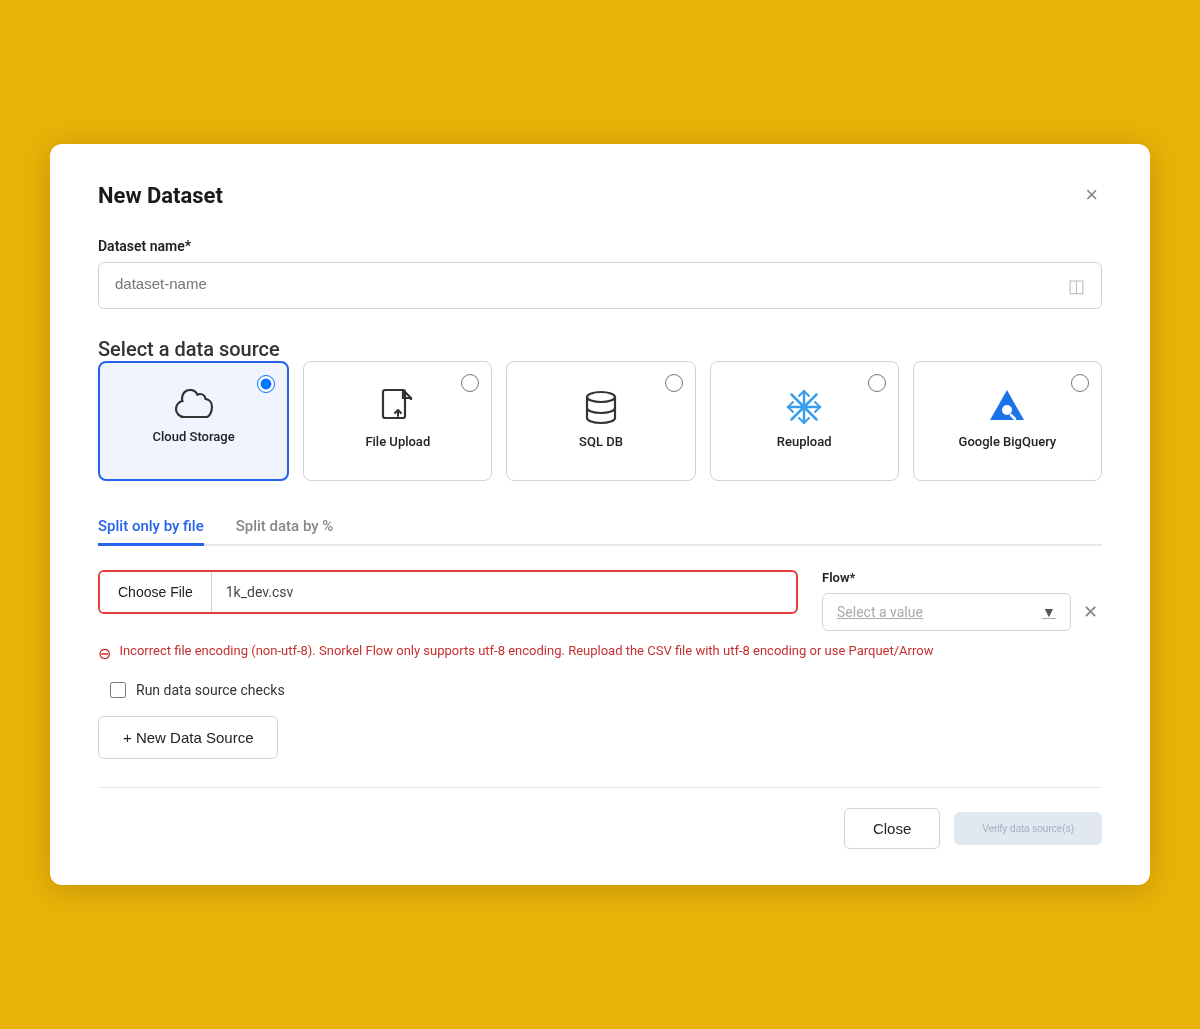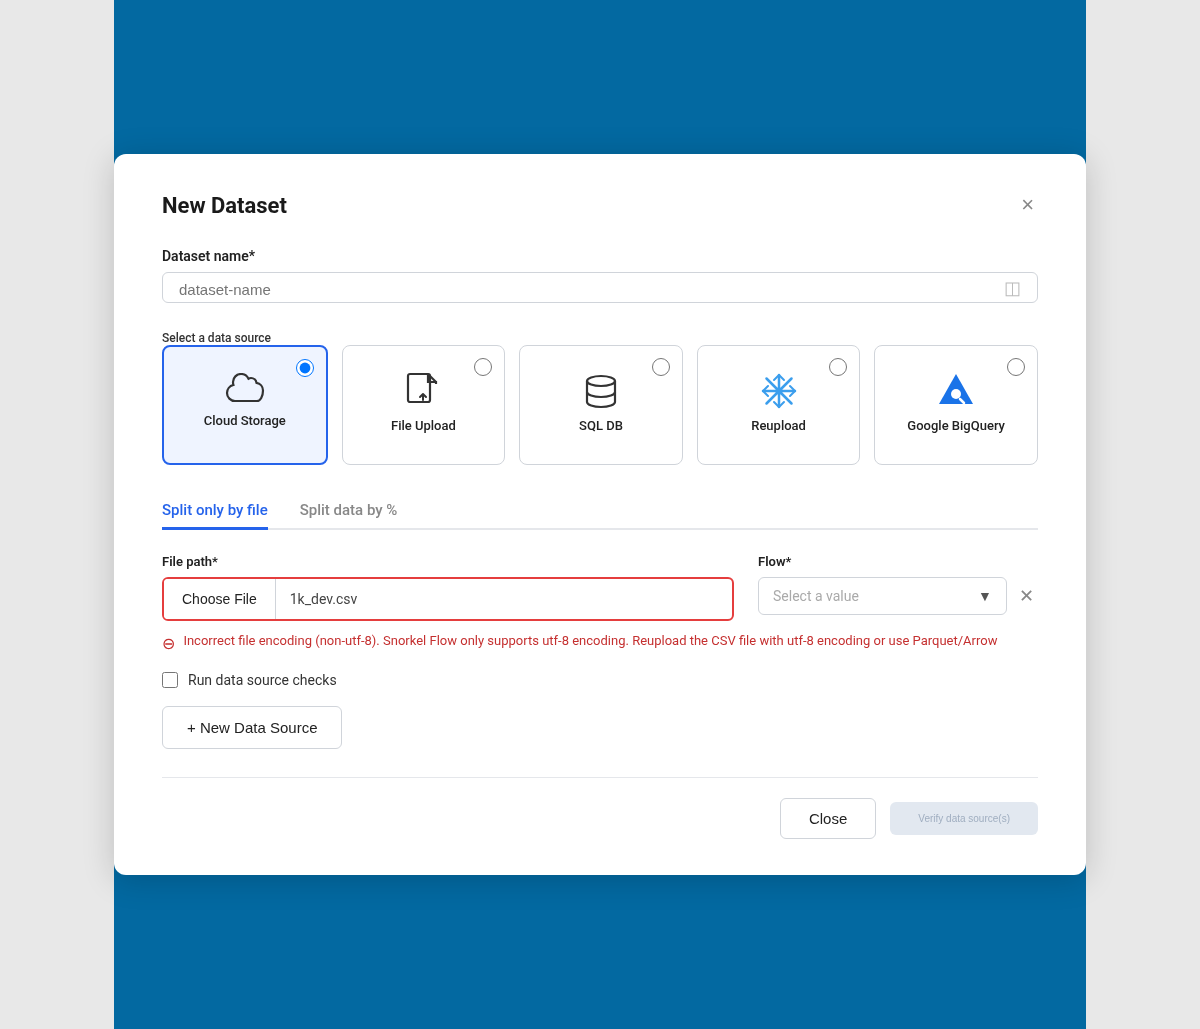--- a/index.html
+++ b/index.html
@@ -5,22 +5,22 @@
     * { box-sizing: border-box; margin: 0; padding: 0; }
     body {
       background: #e8e8e8;
       display: flex;
       align-items: center;
       justify-content: center;
       min-height: 100vh;
       font-family: -apple-system, BlinkMacSystemFont, 'Segoe UI', Roboto, sans-serif;
     }
     .modal-overlay {
-      background: #0369a1;
-      width: 972px;
+      background: #eab308;
+      width: 1200px;
       min-height: 1029px;
       display: flex;
       align-items: center;
       justify-content: center;
     }
     .modal {
       background: #fff;
       border-radius: 12px;
       box-shadow: 0 4px 32px rgba(0,0,0,0.18);
       width: 1100px;
@@ -50,44 +50,44 @@
     .section-label {
       font-size: 14px;
       font-weight: 600;
       color: #222;
       margin-bottom: 8px;
     }
     .dataset-name-input {
       width: 100%;
       border: 1.5px solid #d0d4da;
       border-radius: 6px;
-      padding: 4px 16px;
+      padding: 12px 16px;
       font-size: 15px;
       color: #aaa;
       outline: none;
       margin-bottom: 28px;
       display: flex;
-      align-items: flex-end;
+      align-items: flex-start;
       justify-content: space-between;
     }
     .dataset-name-input input {
       border: none;
       outline: none;
       font-size: 15px;
       color: #aaa;
       background: transparent;
       width: 100%;
     }
     .dataset-name-icon {
       color: #bbb;
       font-size: 18px;
       margin-left: 8px;
     }
     .data-source-label {
-      font-size: 12px;
+      font-size: 20px;
       font-weight: 500;
       color: #333;
     }
     .data-source-cards {
       display: flex;
       gap: 14px;
       margin-bottom: 28px;
     }
     .ds-card {
       flex: 1;
@@ -198,20 +198,21 @@
       border: 1.5px solid #d0d4da;
       border-radius: 6px;
       padding: 10px 14px;
       font-size: 14px;
       color: #aaa;
       background: #fff;
       justify-content: space-between;
       cursor: pointer;
       width: 100%;
       position: relative;
+      text-decoration: underline;
     }
     .split-row-wrapper {
       display: flex;
       align-items: center;
       gap: 8px;
     }
     .split-x-btn {
       background: none;
       border: none;
       cursor: pointer;
@@ -235,20 +236,21 @@
       margin-top: 1px;
       flex-shrink: 0;
       color: #c53030;
     }
     
     .checkbox-row {
       display: flex;
       align-items: center;
       gap: 10px;
       margin-bottom: 18px;
+      margin-left: 12px;
     }
     .checkbox-row input[type="checkbox"] {
       width: 16px;
       height: 16px;
       cursor: pointer;
     }
     .checkbox-label {
       font-size: 14px;
       color: #333;
     }
@@ -398,21 +400,20 @@
 
     
     <div class="tabs-row">
       <div class="tab active">Split only by file</div>
       <div class="tab">Split data by %</div>
     </div>
 
     
     <div class="file-split-row">
       <div class="file-path-col">
-        <div class="field-label">File path*</div>
         <div class="file-input-box">
           <button class="choose-file-btn">Choose File</button>
           <span class="file-name-text">1k_dev.csv</span>
         </div>
       </div>
       <div class="split-col">
         <div class="field-label">Flow*</div>
         <div class="split-row-wrapper">
           <div class="split-select">
             <span style="color:#aaa;">Select a value</span>

